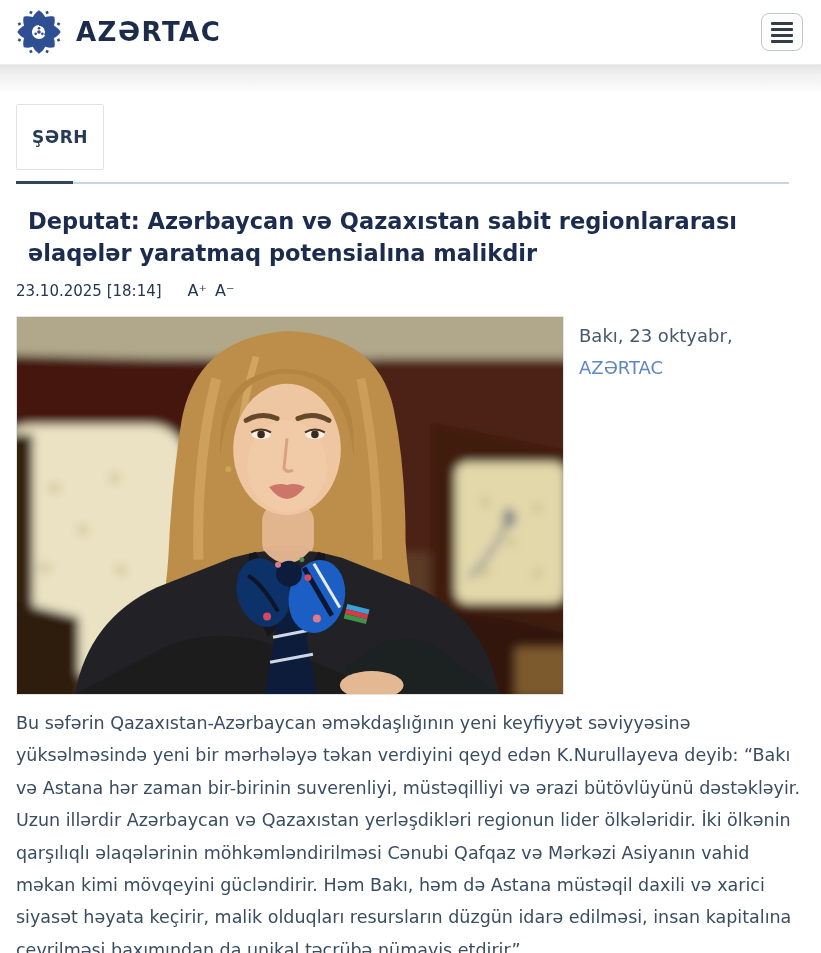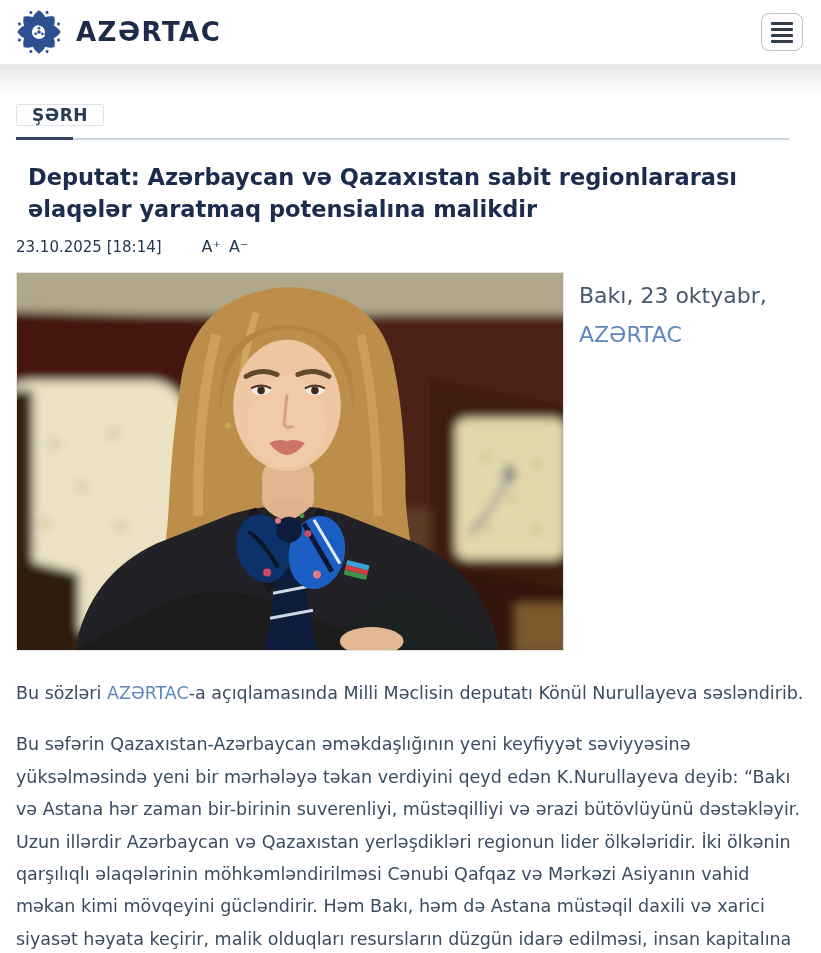--- a/index.html
+++ b/index.html
@@ -47,21 +47,21 @@
     background: linear-gradient(to bottom, #e4e4e4 0%, #f2f2f2 40%, #fdfdfd 100%);
     border-top: 1px solid #ececec;
   }
 
   
   .content { padding: 0 16px; }
 
   .badge {
     display: inline-block;
     margin-top: 12px;
-    padding: 0 15px;
+    padding: 22px 15px;
     border: 1px solid #dfe3e8;
     border-radius: 2px;
     background: #ffffff;
     font-size: 17px;
     font-weight: 700;
     letter-spacing: 0.5px;
     color: #273a56;
     cursor: pointer;
   }
 
@@ -86,21 +86,21 @@
     margin: 22px 0 12px 12px;
     font-size: 22.5px;
     line-height: 1.4;
     font-weight: 700;
     color: #1b2c4e;
   }
 
   .meta-row {
     display: flex;
     align-items: center;
-    gap: 40px;
+    gap: 26px;
     margin-bottom: 16px;
     font-size: 15px;
     color: #233750;
   }
   .font-controls { display: flex; align-items: center; gap: 8px; }
   .font-controls .fbtn {
     background: none; border: none;
     font-family: inherit;
     font-size: 16px;
     color: #233750;
@@ -115,21 +115,21 @@
     width: 548px; height: 379px;
     margin: 0 15px 12px 0;
     border: 1px solid #e4e4e4;
     overflow: hidden;
     background: #5c3a28;
   }
   figure.photo svg { display: block; width: 100%; height: 100%; }
 
   .lead {
     overflow: hidden;
-    font-size: 22px;
+    font-size: 18px;
     line-height: 1.78;
     color: #45586d;
     padding-top: 4px;
   }
   .lead .dateline { margin-bottom: 26px; }
   .lead .dateline a, .para a {
     color: #5e87bd;
     text-decoration: none;
     cursor: pointer;
   }
@@ -313,20 +313,17 @@
       </svg>
     </figure>
 
     <aside class="lead">
       <p class="dateline">
         <span>Bakı, 23 oktyabr,</span>
         <a class="lead-agency" href="#">AZƏRTAC</a>
       </p>
     </aside>
 
-    <p class="para first">
-      <span>Bu sözləri </span><a href="#">AZƏRTAC</a><span>-a açıqlamasında Milli Məclisin deputatı Könül Nurullayeva səsləndirib.</span>
-    </p>
 
     <p class="para">Bu səfərin Qazaxıstan-Azərbaycan əməkdaşlığının yeni keyfiyyət səviyyəsinə yüksəlməsində yeni bir mərhələyə təkan verdiyini qeyd edən K.Nurullayeva deyib: “Bakı və Astana hər zaman bir-birinin suverenliyi, müstəqilliyi və ərazi bütövlüyünü dəstəkləyir. Uzun illərdir Azərbaycan və Qazaxıstan yerləşdikləri regionun lider ölkələridir. İki ölkənin qarşılıqlı əlaqələrinin möhkəmləndirilməsi Cənubi Qafqaz və Mərkəzi Asiyanın vahid məkan kimi mövqeyini gücləndirir. Həm Bakı, həm də Astana müstəqil daxili və xarici siyasət həyata keçirir, malik olduqları resursların düzgün idarə edilməsi, insan kapitalına çevrilməsi baxımından da unikal təcrübə nümayiş etdirir”.</p>
 
   </div>
 </main>
 
 </body></html>

